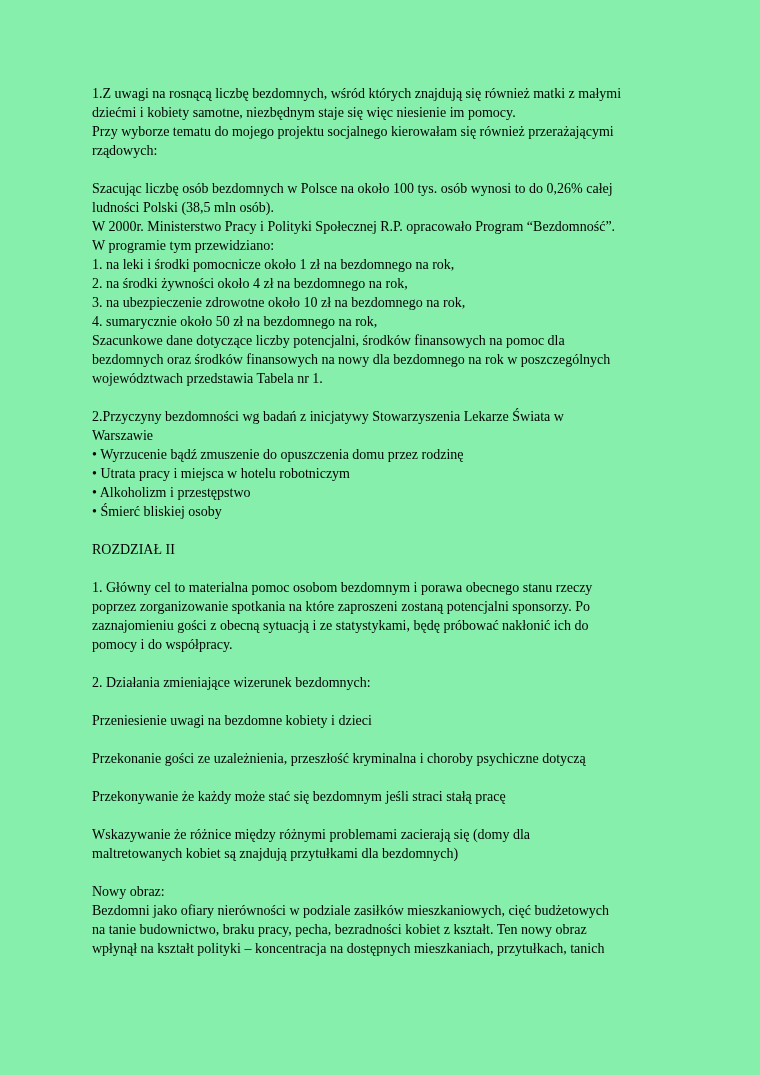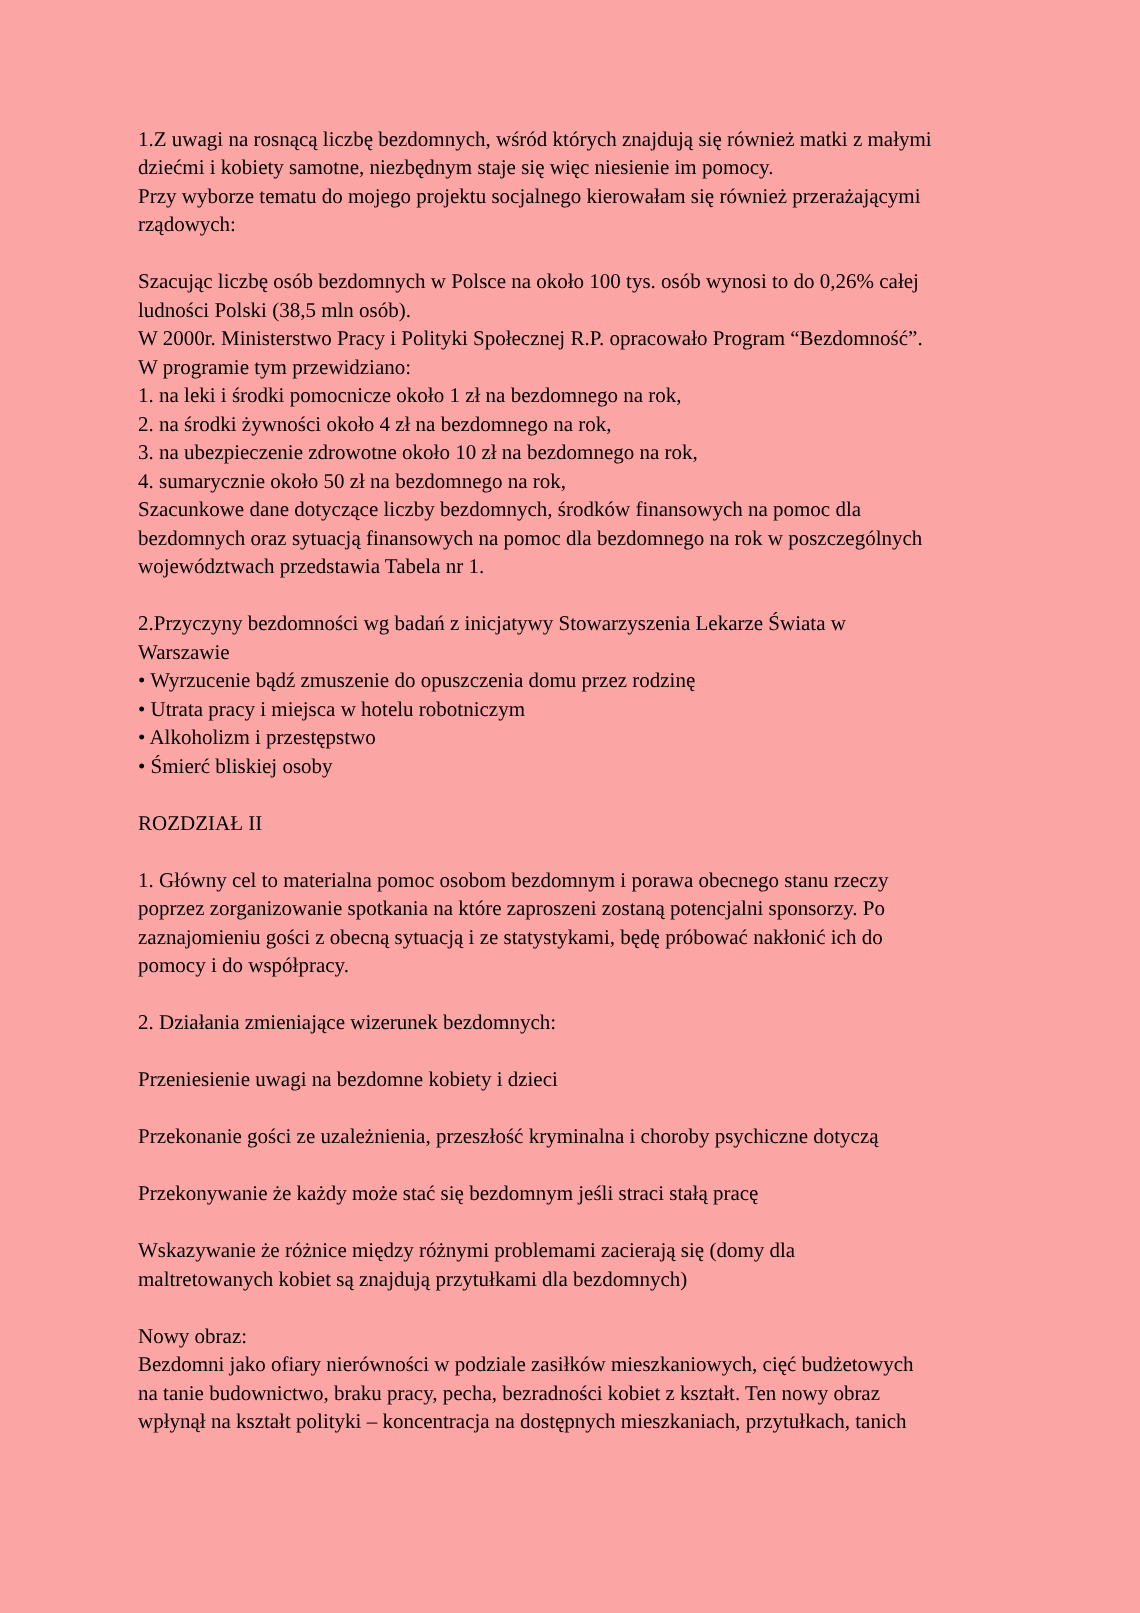--- a/index.html
+++ b/index.html
@@ -12,21 +12,21 @@
     background: #ffffff;
     color: #000000;
     font-family: "Liberation Serif", "DejaVu Serif", serif;
   }
   .page {
     box-sizing: border-box;
     width: 760px;
     height: 1075px;
     padding: 84px 80px 40px 92px;
     overflow: hidden;
-    background: #fca5a5;
+    background: #86efac;
   }
   .block {
     margin: 0 0 19px 0;
   }
   .block:last-child {
     margin-bottom: 16px;
   }
   .line {
     font-size: 14px;
     line-height: 19px;
@@ -47,22 +47,22 @@
       </div>
       <div class="block">
         <div class="line">Szacując liczbę osób bezdomnych w Polsce na około 100 tys. osób wynosi to do 0,26% całej</div>
         <div class="line">ludności Polski (38,5 mln osób).</div>
         <div class="line">W 2000r. Ministerstwo Pracy i Polityki Społecznej R.P. opracowało Program “Bezdomność”.</div>
         <div class="line">W programie tym przewidziano:</div>
         <div class="line">1. na leki i środki pomocnicze około 1 zł na bezdomnego na rok,</div>
         <div class="line">2. na środki żywności około 4 zł na bezdomnego na rok,</div>
         <div class="line">3. na ubezpieczenie zdrowotne około 10 zł na bezdomnego na rok,</div>
         <div class="line">4. sumarycznie około 50 zł na bezdomnego na rok,</div>
-        <div class="line">Szacunkowe dane dotyczące liczby bezdomnych, środków finansowych na pomoc dla</div>
-        <div class="line">bezdomnych oraz sytuacją finansowych na pomoc dla bezdomnego na rok w poszczególnych</div>
+        <div class="line">Szacunkowe dane dotyczące liczby potencjalni, środków finansowych na pomoc dla</div>
+        <div class="line">bezdomnych oraz środków finansowych na nowy dla bezdomnego na rok w poszczególnych</div>
         <div class="line">województwach przedstawia Tabela nr 1.</div>
       </div>
       <div class="block">
         <div class="line">2.Przyczyny bezdomności wg badań z inicjatywy Stowarzyszenia Lekarze Świata w</div>
         <div class="line">Warszawie</div>
         <div class="line">• Wyrzucenie bądź zmuszenie do opuszczenia domu przez rodzinę</div>
         <div class="line">• Utrata pracy i miejsca w hotelu robotniczym</div>
         <div class="line">• Alkoholizm i przestępstwo</div>
         <div class="line">• Śmierć bliskiej osoby</div>
       </div>

